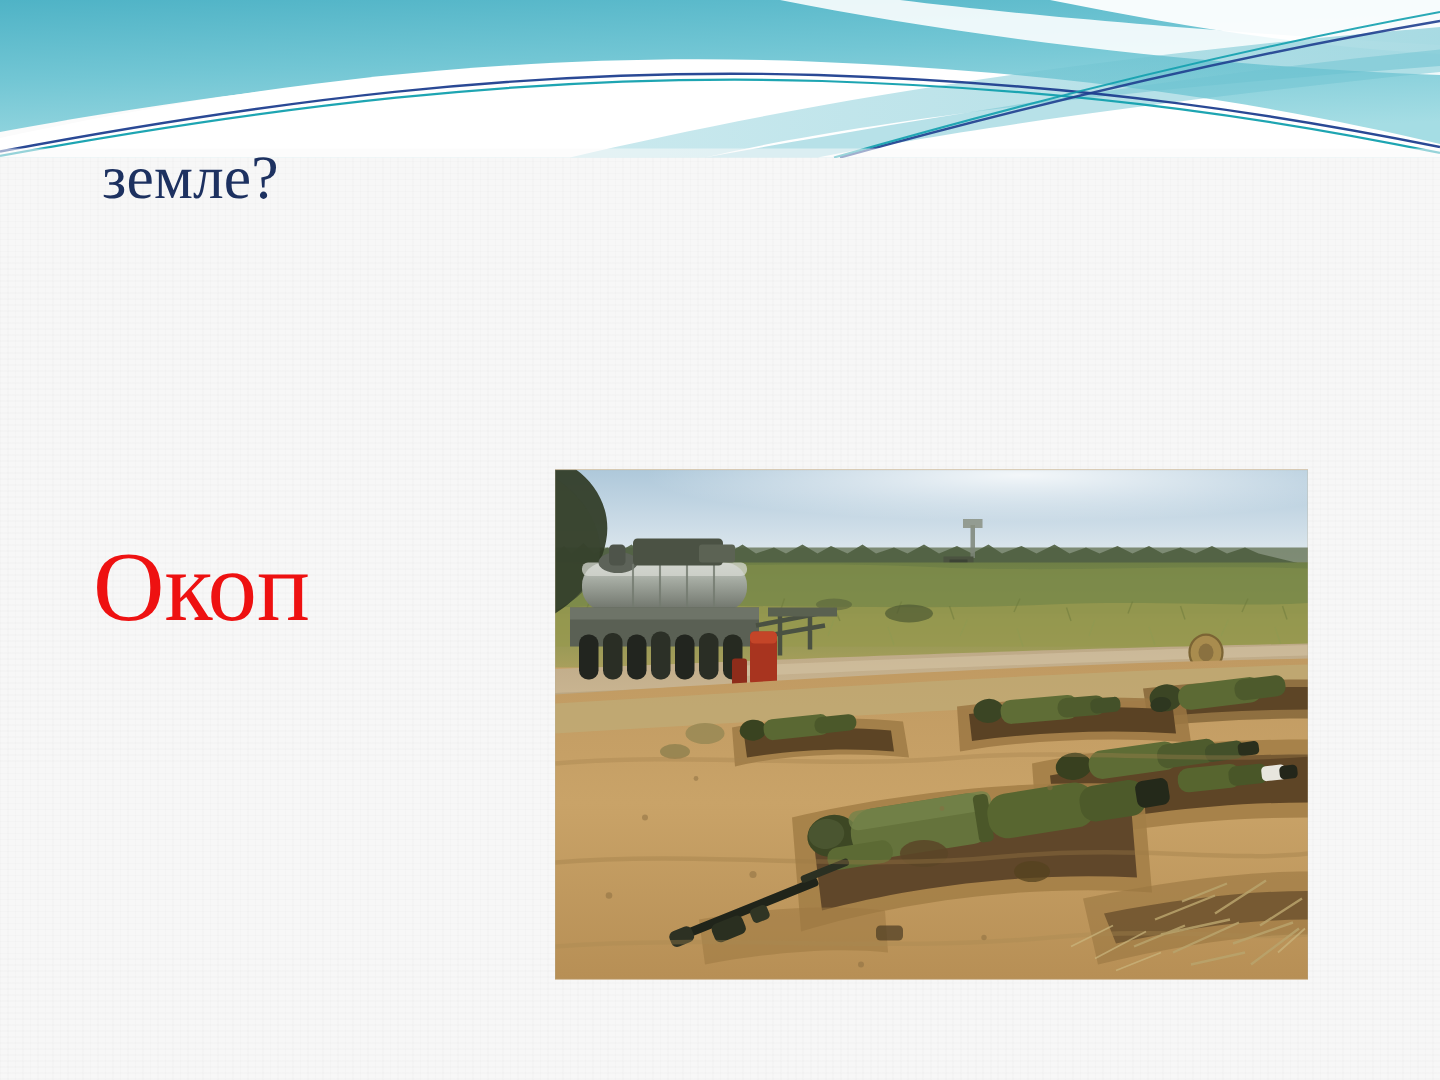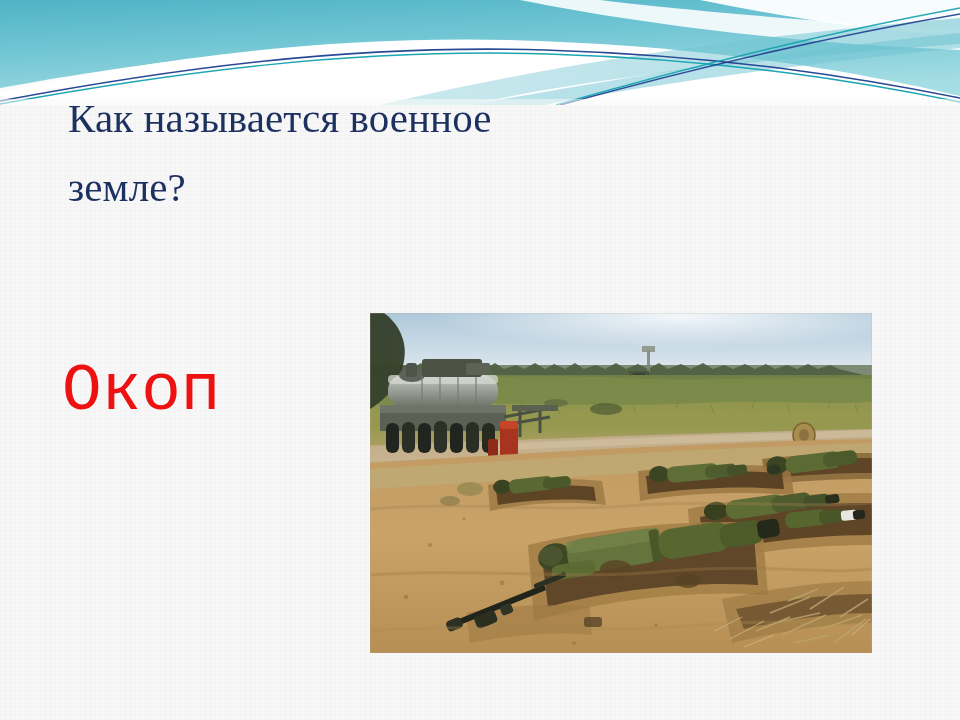--- a/index.html
+++ b/index.html
@@ -55,21 +55,21 @@
     color: #1d3160;
     white-space: nowrap;
     letter-spacing: 0.1px;
   }
 
   
   .answer {
     position: absolute;
     left: 62px;
     top: 352px;
-    font-family: Liberation Mono, monospace;
+    font-family: Liberation Serif, serif;
     font-size: 66px;
     line-height: 80px;
     color: #ee1111;
     white-space: nowrap;
   }
 
   
   .photo {
     position: absolute;
     left: 370px;
@@ -120,21 +120,20 @@
       <path d="M0,101 C170,69 350,44 545,50 C730,56 860,78 960,98" fill="none" stroke="#1f3f8f" stroke-width="1.6" opacity="0.95"></path>
       <path d="M0,104 C170,73 352,48 548,54 C733,60 862,82 960,102" fill="none" stroke="#12a0ae" stroke-width="1.5" opacity="0.95"></path>
       <path d="M560,105 C680,72 820,38 960,14" fill="none" stroke="#1f3f8f" stroke-width="1.6" opacity="0.9"></path>
       <path d="M556,105 C678,70 820,34 960,8" fill="none" stroke="#12a0ae" stroke-width="1.4" opacity="0.9"></path>
 
       <rect x="0" y="99" width="960" height="6" fill="#f9fafa" opacity="0.55"></rect>
     </svg>
   </div>
 
   <div class="title-block">
-    <div class="title-line">Как называется военное</div>
     <div class="title-line">земле?</div>
   </div>
 
   <div class="answer">Окоп</div>
 
   <div class="photo">
     <svg width="502" height="340" viewBox="0 0 502 340" xmlns="http://www.w3.org/2000/svg">
       <defs>
         <linearGradient id="sky" x1="0" y1="0" x2="0" y2="1">
           <stop offset="0%" stop-color="#aec8da"></stop>

